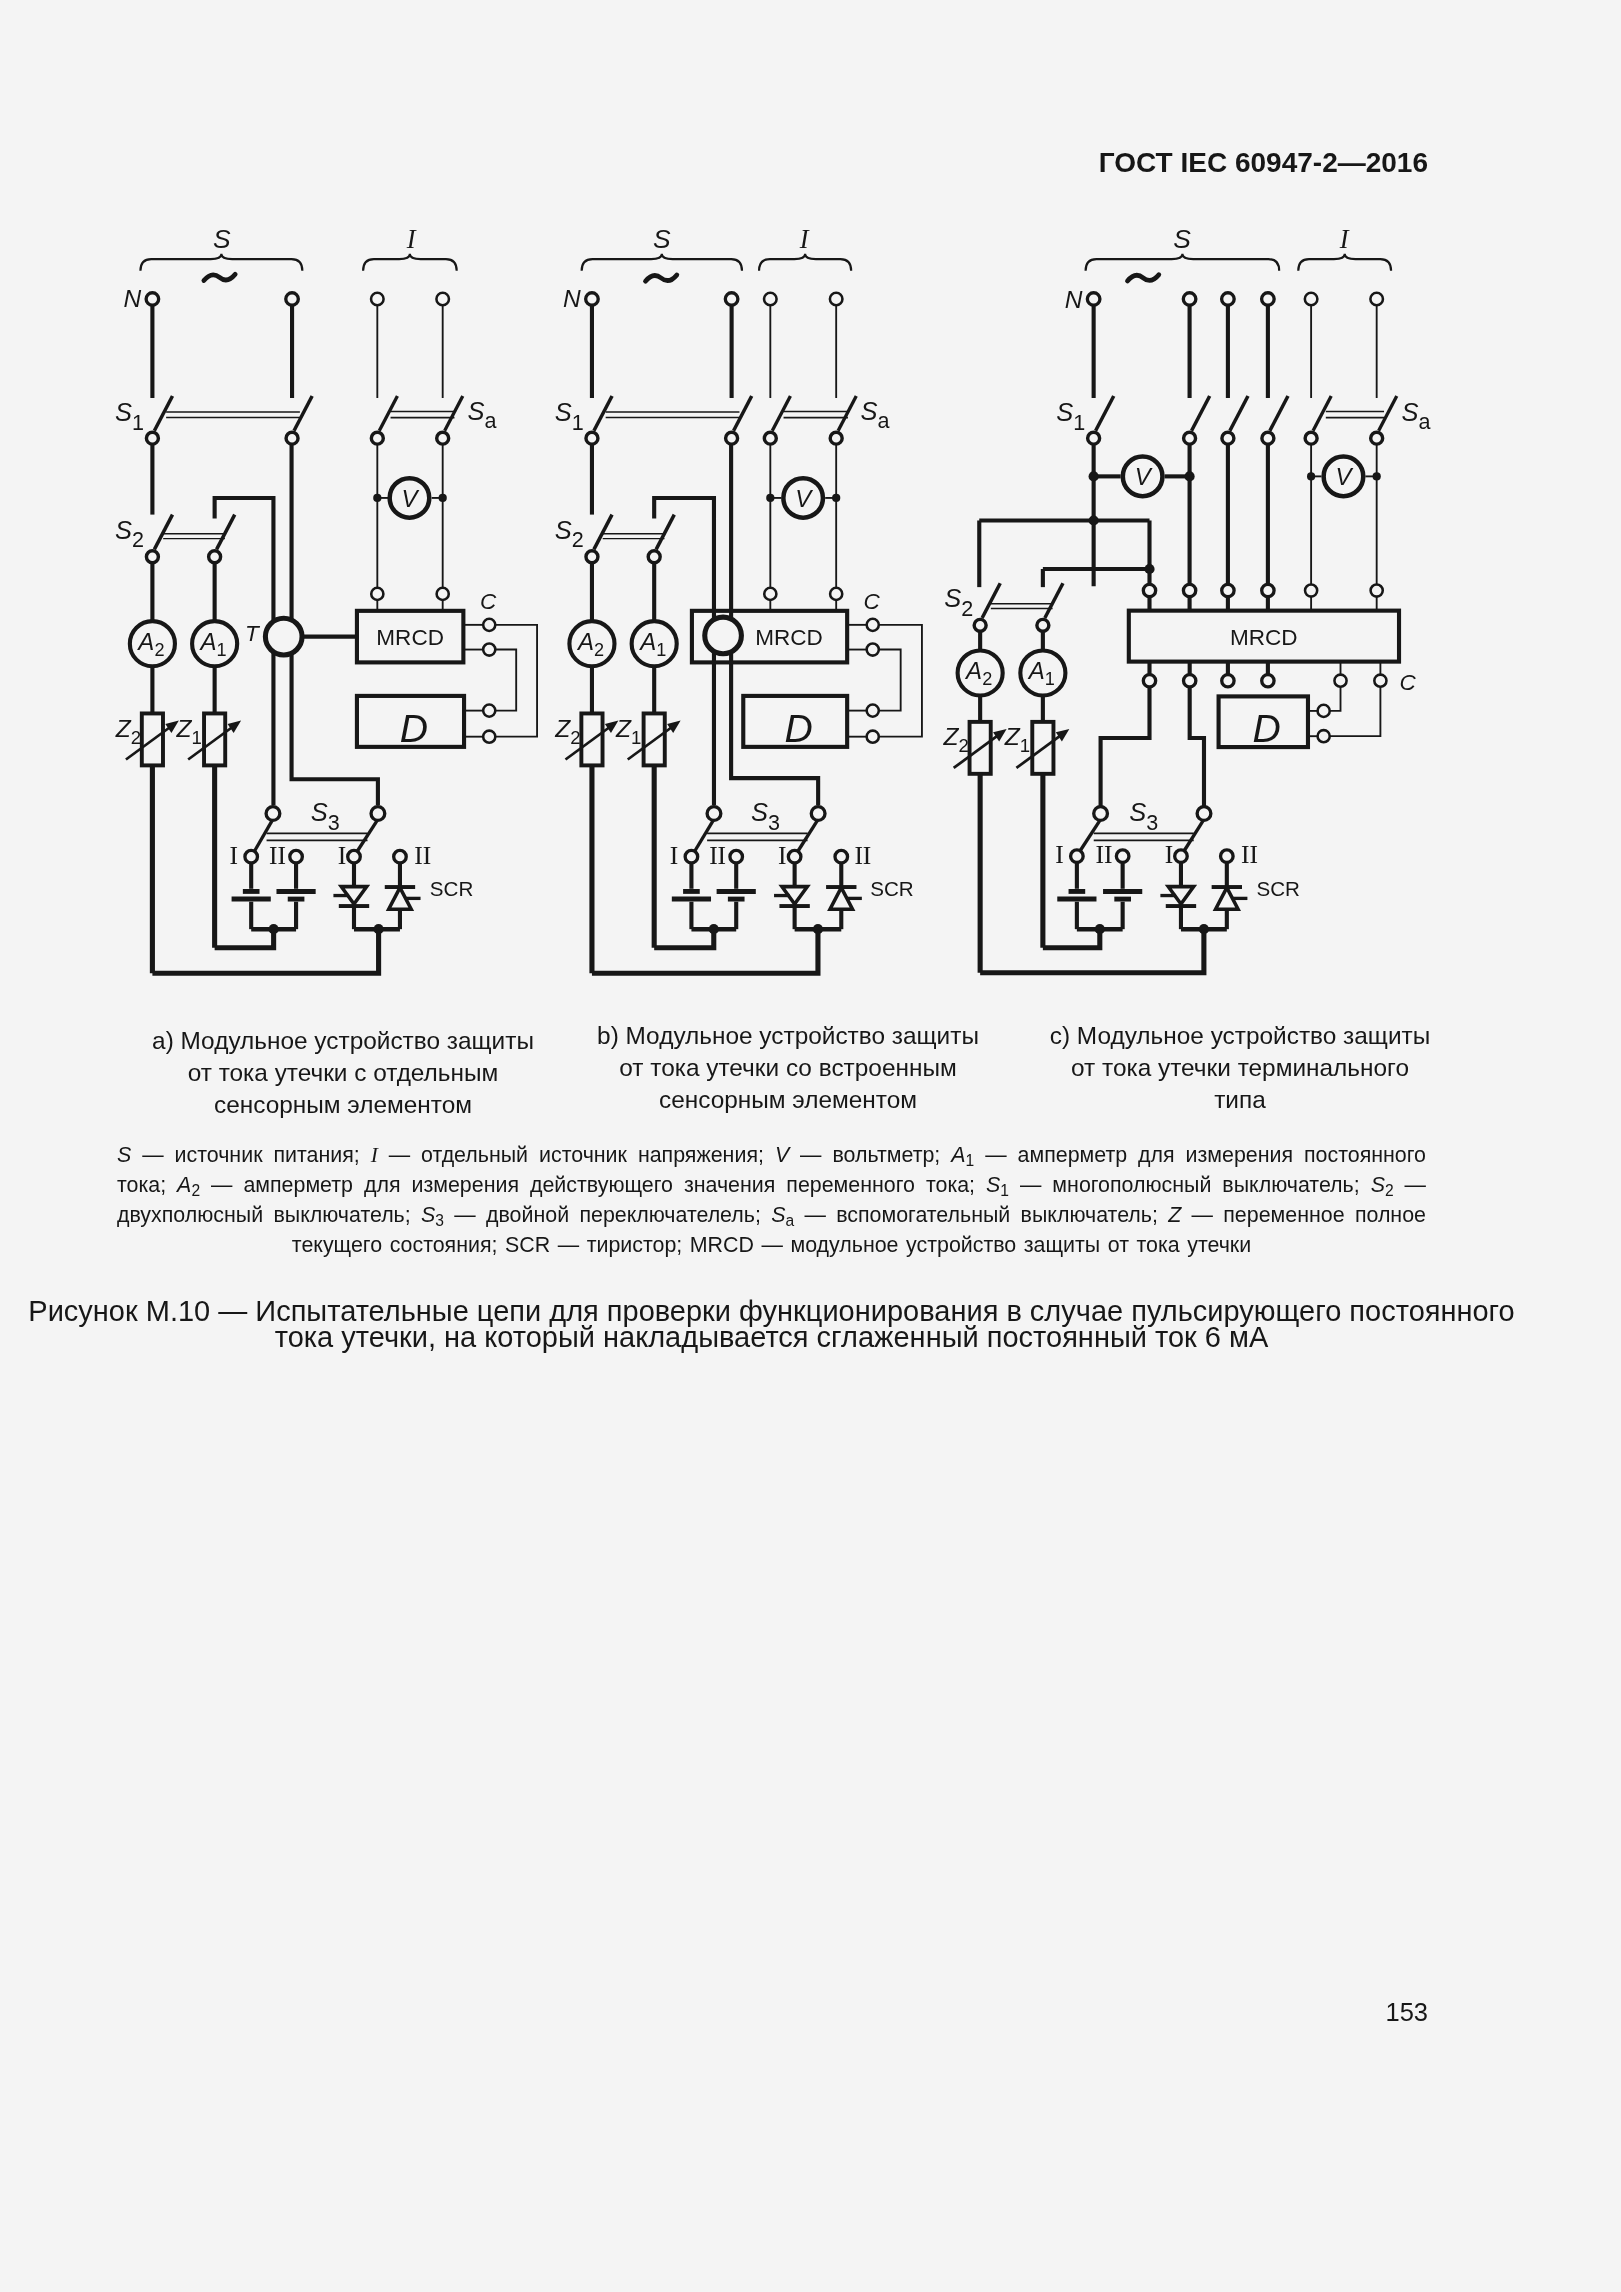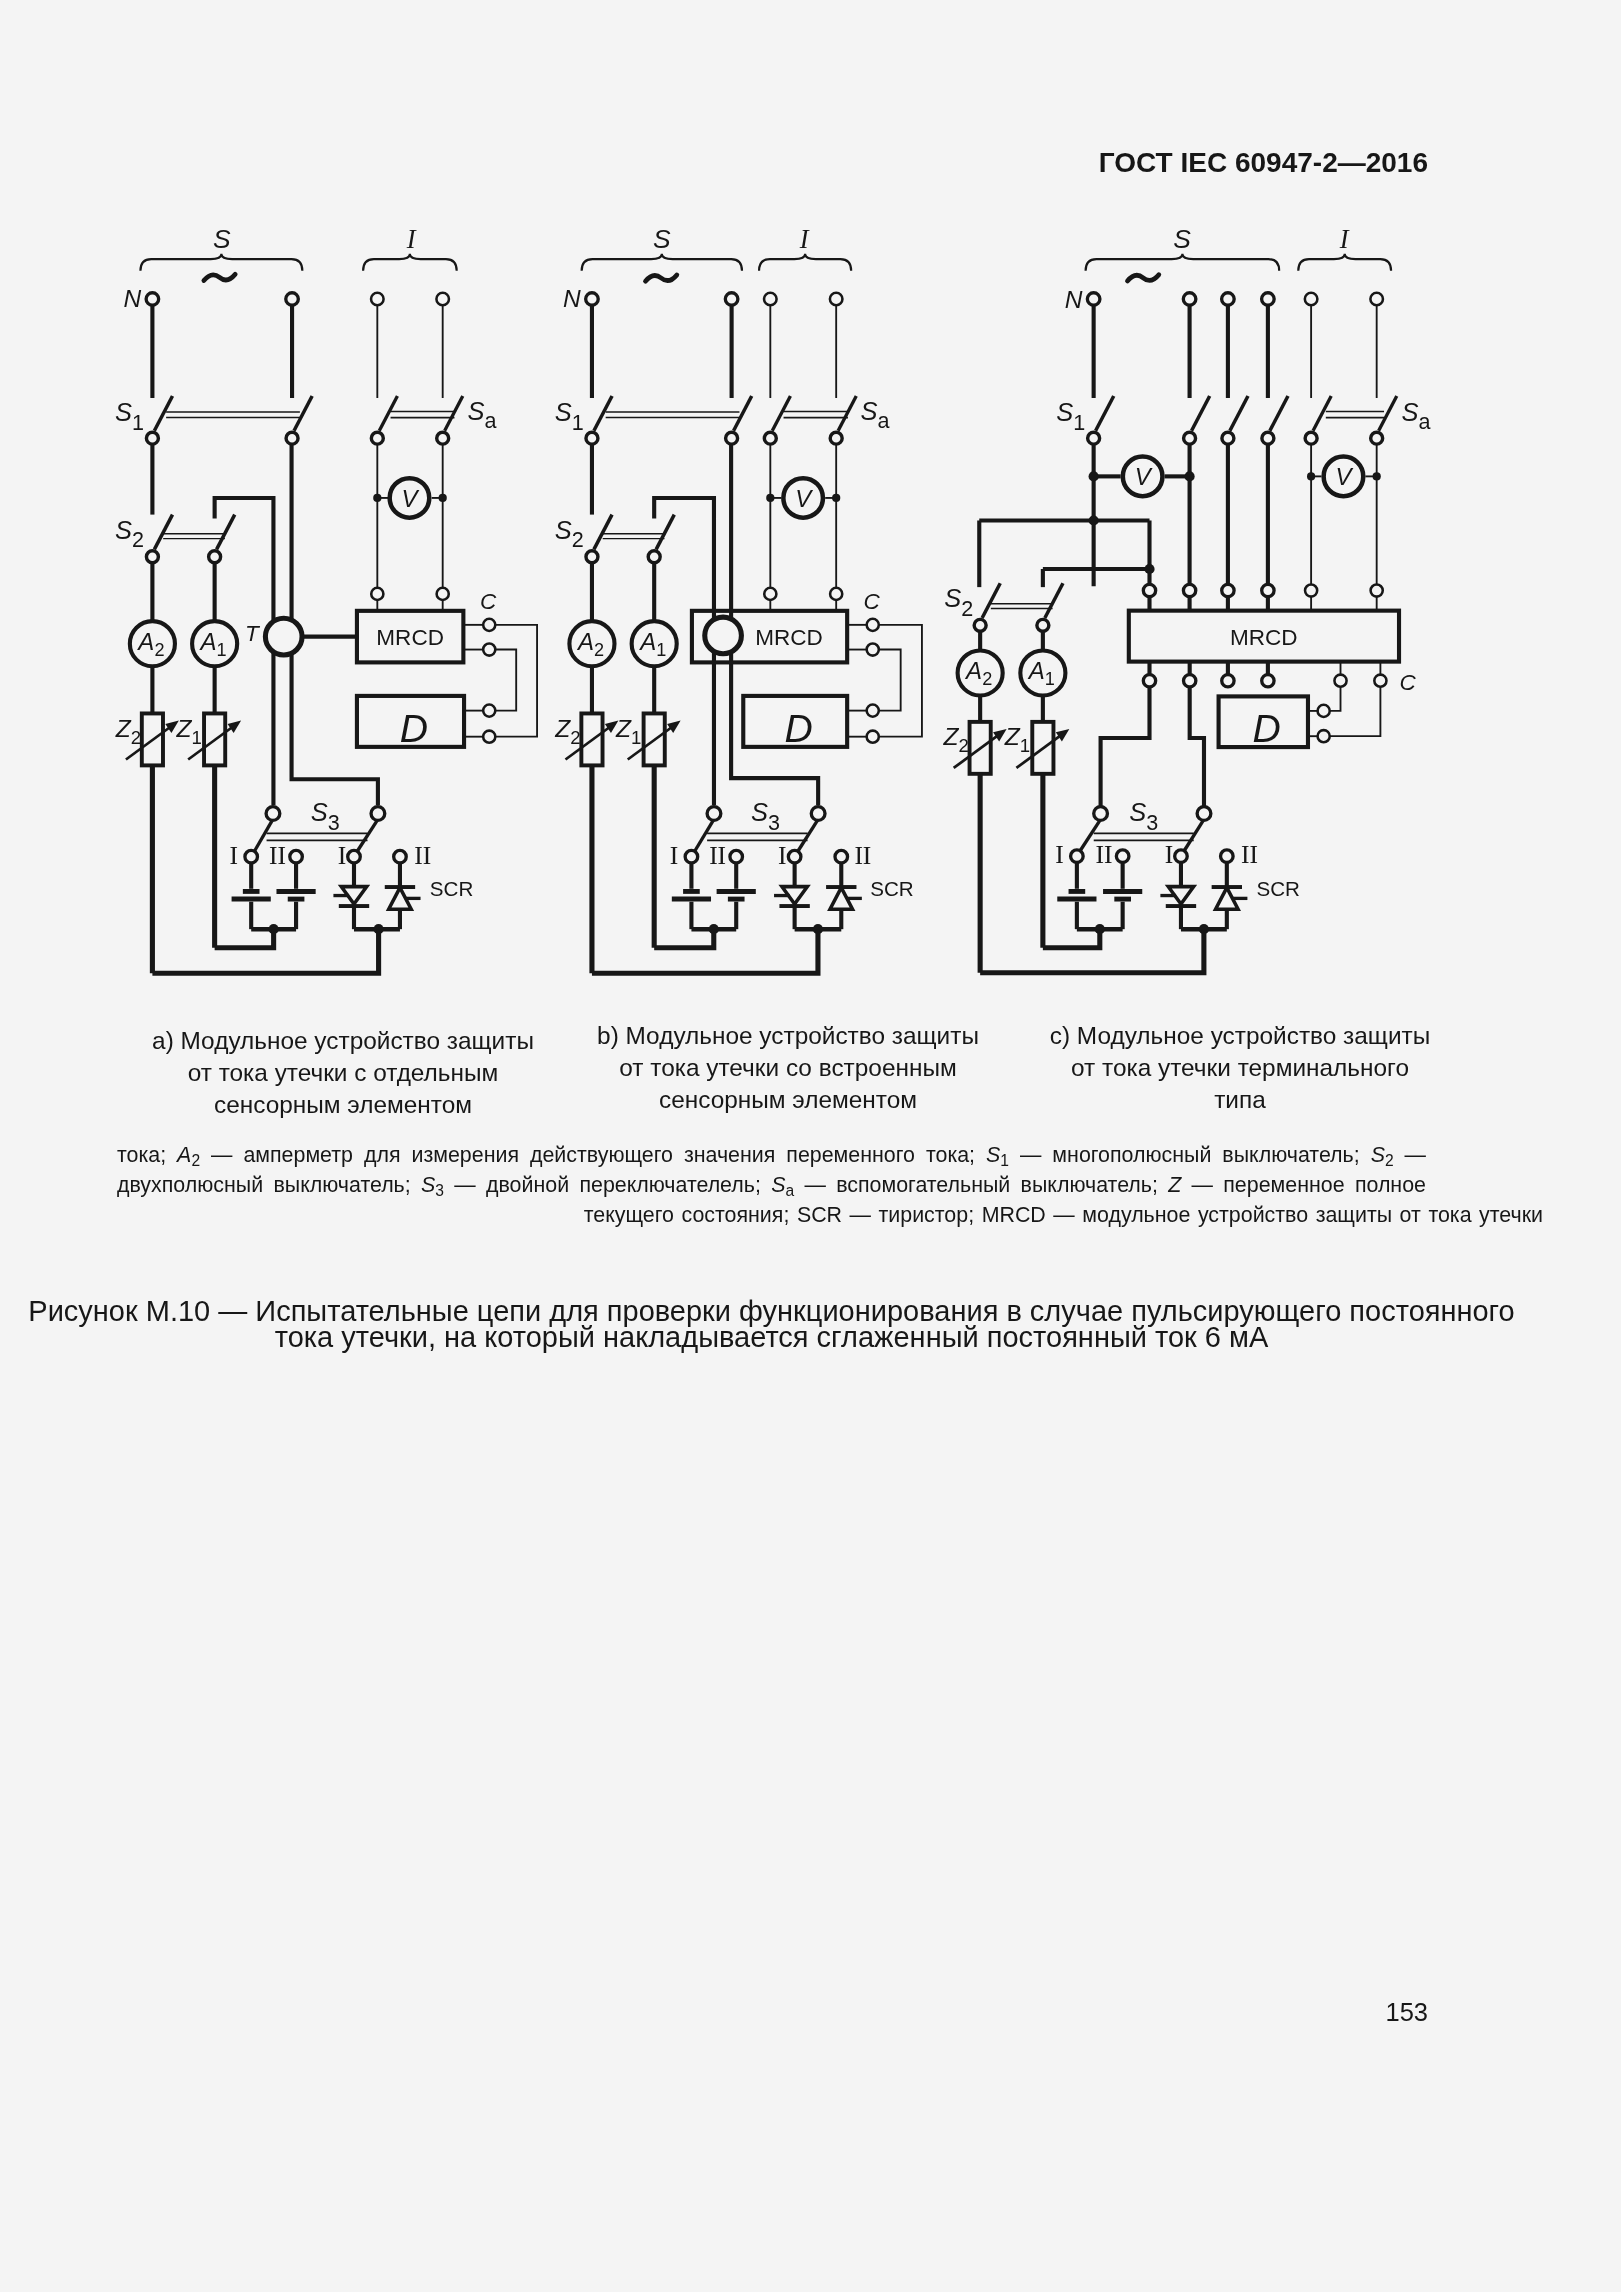--- a/index.html
+++ b/index.html
@@ -427,21 +427,22 @@
 <text x="1282.0" y="914.0" text-anchor="start" font-size="21">SCR</text>
 <polyline points="1122.2,948.0 1122.2,967.0 1064.1,967.0" fill="none" stroke="#171717" stroke-width="5.2"></polyline>
 <polyline points="1228.4,948.0 1228.4,992.5 1000.1,992.5" fill="none" stroke="#171717" stroke-width="5.2"></polyline>
 </svg>
 
 <div class="abs cap" style="left:147px; top:1025px; width:392px;">а) Модульное устройство защиты<br>от тока утечки с отдельным<br>сенсорным элементом</div>
 <div class="abs cap" style="left:592px; top:1020px; width:392px;">b) Модульное устройство защиты<br>от тока утечки со встроенным<br>сенсорным элементом</div>
 <div class="abs cap" style="left:1044px; top:1020px; width:392px;">c) Модульное устройство защиты<br>от тока утечки терминального<br>типа</div>
 
 <div class="abs" style="left:117px; top:1141px; width:1309px;">
+<div class="leg" style="text-align:justify; text-align-last:justify;"><i>S</i> — источник питания; <i style="font-family:'Liberation Serif'">I</i> — отдельный источник напряжения; <i>V</i> — вольтметр; <i>A</i><sub>1</sub> — амперметр для измерения постоянного</div>
 <div class="leg" style="text-align:justify; text-align-last:justify;">тока; <i>A</i><sub>2</sub> — амперметр для измерения действующего значения переменного тока; <i>S</i><sub>1</sub> — многополюсный выключатель; <i>S</i><sub>2</sub> —</div>
 <div class="leg" style="text-align:justify; text-align-last:justify;">двухполюсный выключатель; <i>S</i><sub>3</sub> — двойной переключателель; <i>S</i><sub>а</sub> — вспомогательный выключатель; <i>Z</i> — переменное полное</div>
-<div class="leg" style="text-align:right; word-spacing:1.6px; margin-left:-117px; width:1543px;">текущего состояния; SCR — тиристор; MRCD — модульное устройство защиты от тока утечки</div>
+<div class="leg" style="text-align:center; word-spacing:1.6px; margin-left:-117px; width:1543px;">текущего состояния; SCR — тиристор; MRCD — модульное устройство защиты от тока утечки</div>
 </div>
 
 <div class="abs" style="left:0px; top:1298px; width:1543px; text-align:center; font-size:29px; line-height:26px;">Рисунок М.10 — Испытательные цепи для проверки функционирования в случае пульсирующего постоянного<br>тока утечки, на который накладывается сглаженный постоянный ток 6 мА</div>
 
 <div class="abs" style="right:193px; top:2000px; font-size:25.5px; line-height:25.5px;">153</div>
 
 
 </body></html>

